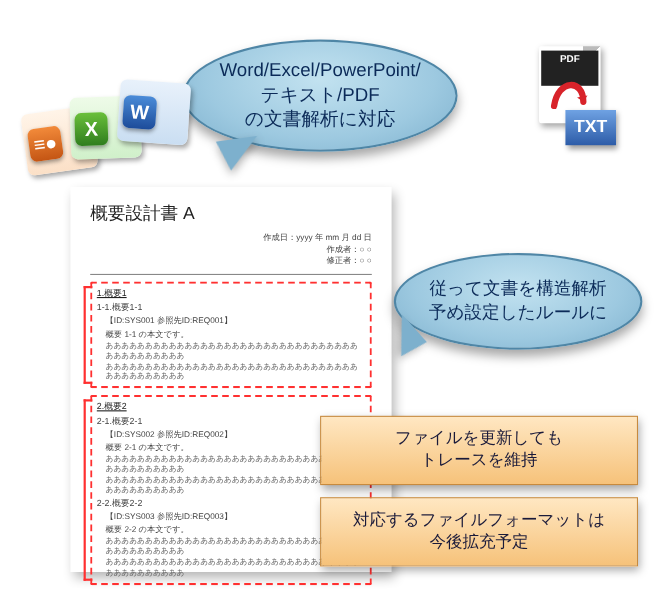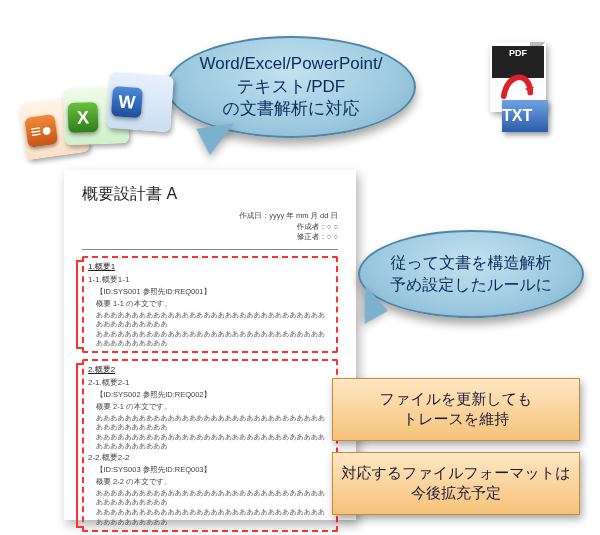--- a/index.html
+++ b/index.html
@@ -64,24 +64,24 @@
   }
   .pdf-band{
     position:absolute; top:4px; left:2px; right:2px; height:32px;
     background:#222; color:#fff; font-size:9px; text-align:center;
     line-height:14px; font-weight:700;
   }
   .pdf-swoosh{
     position:absolute; left:8px; top:22px; width:38px; height:38px;
   }
   .txt-icon{
-    position:absolute; right:12px; bottom:0; width:46px; height:32px;
+    position:absolute; right:0; bottom:0; width:46px; height:32px;
     background: linear-gradient(#6fa2e3,#2d5ca8);
     color:#fff; font-weight:700; font-size:16px;
-    display:flex; align-items:center; 
+    display:flex; align-items:center; justify-content:center;
     box-shadow: 2px 3px 5px rgba(0,0,0,.4);
   }
 
   
   .bubble {
     position:absolute;
     background: radial-gradient(ellipse at 50% 35%, #c2e2f0 0%, #9dc9e0 60%, #7db0cd 100%);
     border: 2px solid #4f86a6;
     border-radius: 50%;
     box-shadow: 0 6px 10px rgba(0,0,0,.35);
@@ -143,21 +143,21 @@
     border-radius:2px;
   }
   .bracket{
     position:absolute; left:-8px; top:2px; bottom:2px; width:8px;
     border:2px solid #ff3030; border-right:none;
   }
 
   
   .infobox{
     position:absolute; right:20px;
-    width:248px; padding:10px 8px;
+    width:289px; padding:10px 8px;
     background: linear-gradient(#ffe7c2,#f6c27a);
     border:1px solid #c78a3e;
     box-shadow: 2px 4px 8px rgba(0,0,0,.35);
     color:#1a1a3a;
     text-align:center;
     font-size:15px;
     line-height:1.35;
   }
   #info1{ top:378px; }
   #info2{ top:452px; }

